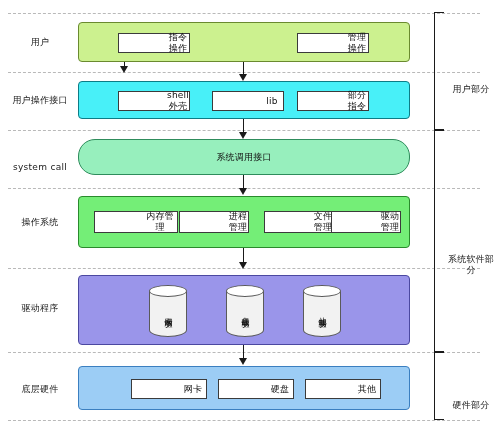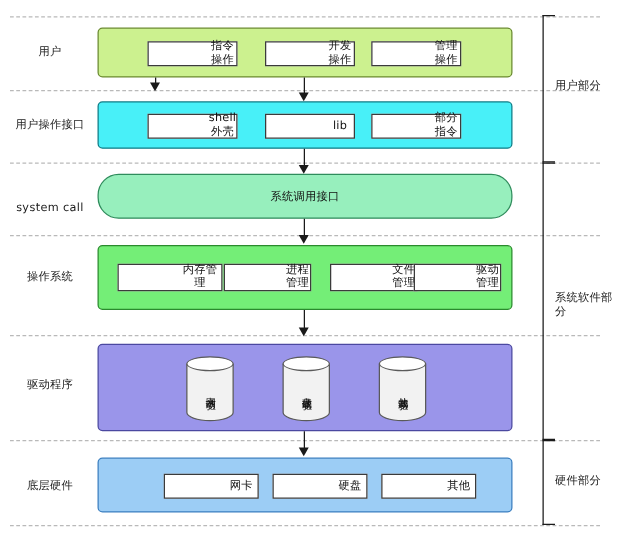--- a/index.html
+++ b/index.html
@@ -143,42 +143,42 @@
     border-top: 1.6px solid #1a1a1a;
     border-bottom: 1.6px solid #1a1a1a;
     width: 10px;
   }
   .bracket-label {
     position: absolute;
     left: 444px;
     width: 54px;
     font-size: 9px;
     color: #1a1a1a;
-    text-align: left;
+    text-align: center;
     line-height: 11px;
     letter-spacing: 0.2px;
+    margin-top: 20px;
   }
 </style>
 </head>
 <body>
 
 <div id="canvas">
 
   <div class="hsep" style="top:13px;"></div>
   <div class="hsep" style="top:72px;"></div>
   <div class="hsep" style="top:130px;"></div>
   <div class="hsep" style="top:188px;"></div>
   <div class="hsep" style="top:268px;"></div>
   <div class="hsep" style="top:352px;"></div>
   <div class="hsep" style="top:420px;"></div>
 
   <div class="row-label" style="top:37px;">用户</div>
   <div class="band green-yellow" style="top:22px; height:40px;">
     <div class="chip" style="left:39px; top:10px; width:72px; height:20px;">指令操作</div>
-    <div class="chip" style="left:133px; top:10px; width:72px; height:20px;">开发操作</div>
     <div class="chip" style="left:218px; top:10px; width:72px; height:20px;">管理操作</div>
   </div>
 
   <div class="arrow-line" style="left:124px; top:62px; height:7px;"></div>
   <div class="arrow-head" style="left:120px; top:66px;"></div>
 
   <div class="arrow-line" style="left:243px; top:62px; height:15px;"></div>
   <div class="arrow-head" style="left:239px; top:74px;"></div>
 
   <div class="row-label" style="top:95px;">用户操作接口</div>

